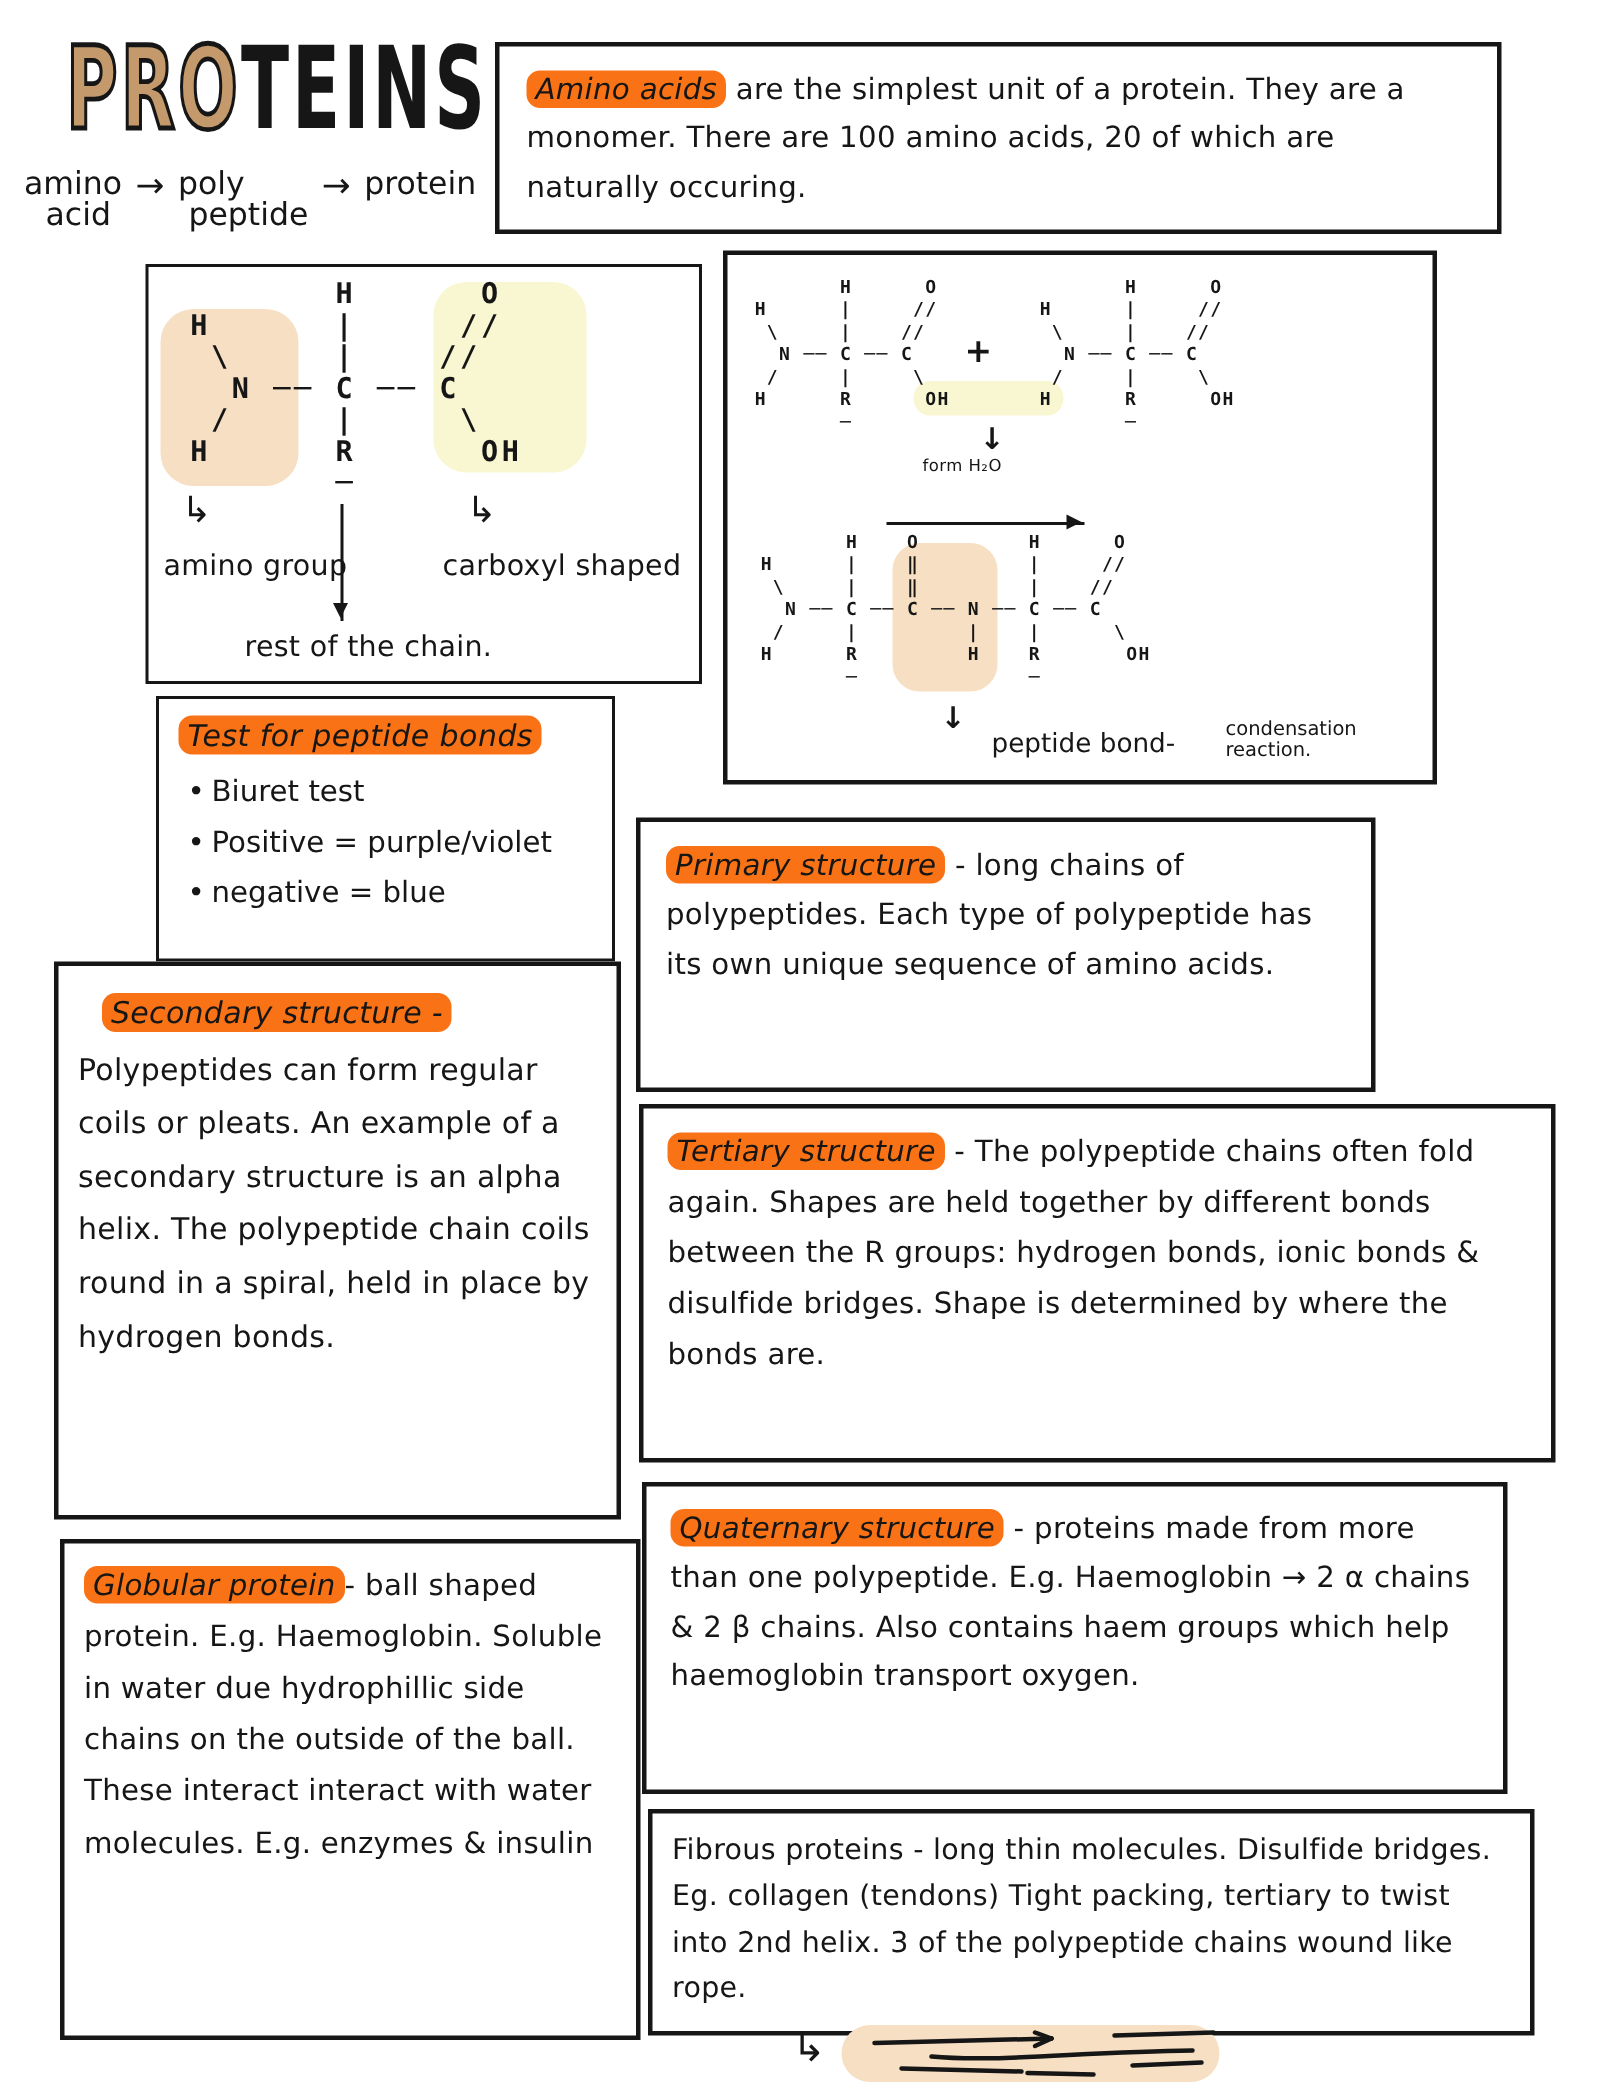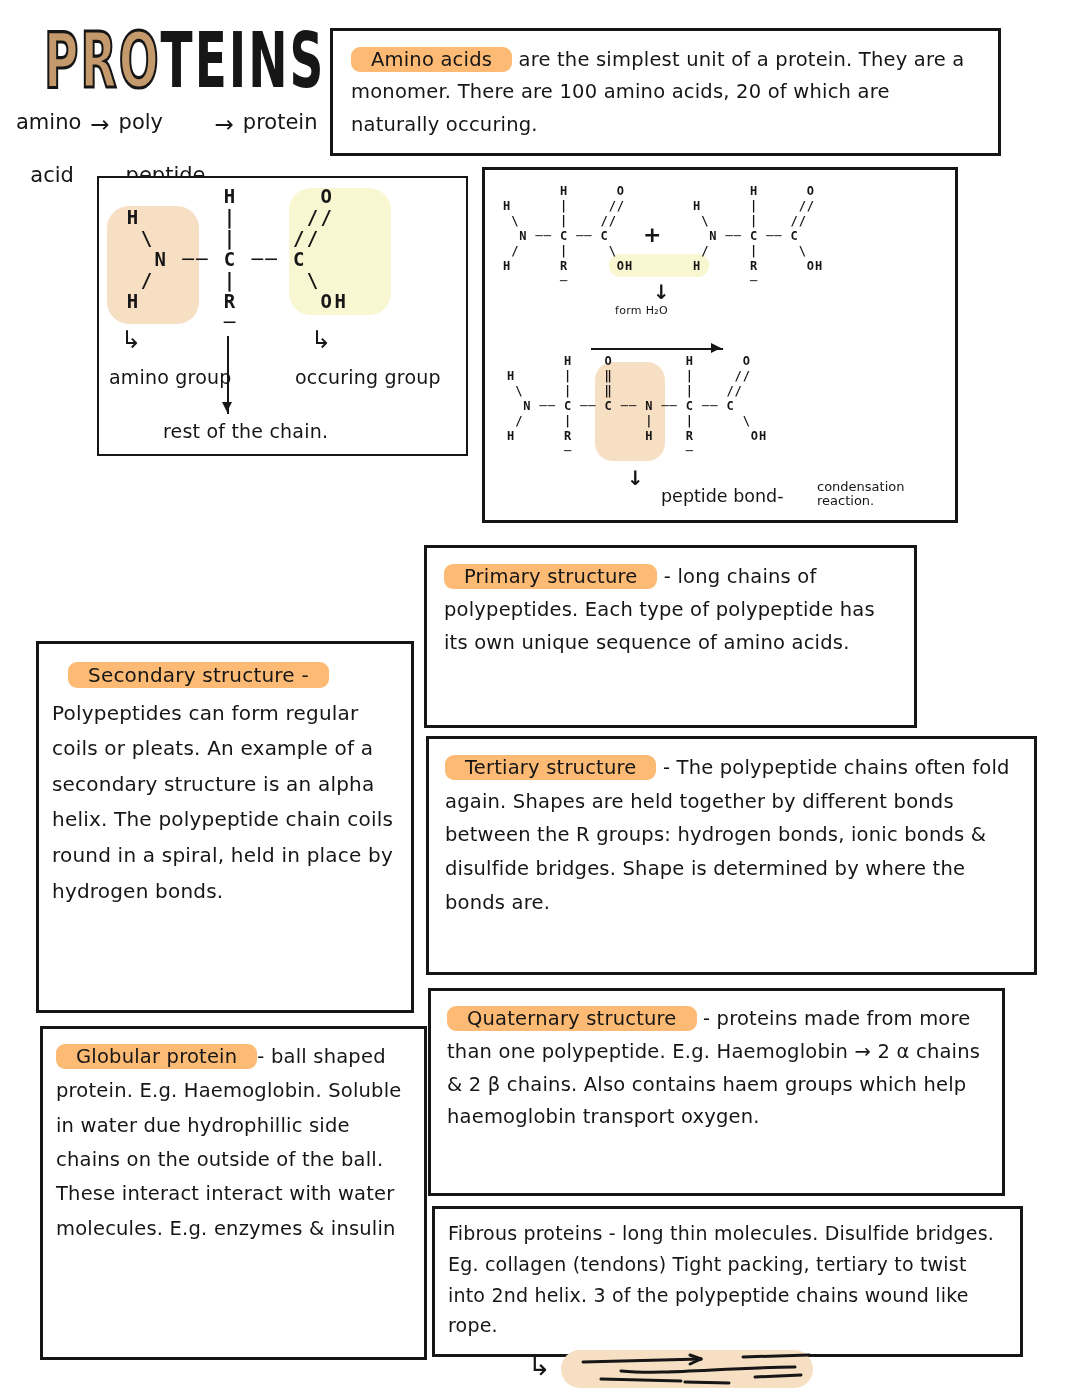--- a/index.html
+++ b/index.html
@@ -7,28 +7,28 @@
   body { font-family:"DejaVu Sans", sans-serif; color:#161616; }
   .page { position:relative; width:1080px; height:1394px; background:#ffffff; overflow:hidden; }
 
   
   .title { position:absolute; left:44px; top:16px; font-size:47px; font-weight:bold;
            letter-spacing:2px; transform:scaleY(1.62); transform-origin:left top; white-space:nowrap; }
   .title .tan { color:#c49a6c; -webkit-text-stroke:2px #161616; }
   .title .blk { color:#161616; }
 
   .flow { position:absolute; left:16px; top:112px; display:flex; gap:9px; font-size:21px; line-height:1.02; font-weight:500; }
-  .flow .stack { display:flex; flex-direction:column;gap:32px; }
+  .flow .stack { display:flex; flex-direction:column; }
   .flow .stack span:last-child { padding-left:7px;text-align:center; }
   .flow .arr { font-size:23px; margin-top:1px; }
 
   
   .box { position:absolute; border:3px solid #161616; background:#ffffff; }
   .txt { font-size:19.5px; line-height:1.66; letter-spacing:.2px; }
-  .hl  { background:#fdba74; border-radius:9px; padding:1px 20px; box-decoration-break:clone; -webkit-box-decoration-break:clone; }
+  .hl  { background:#f97316; border-radius:9px; padding:1px 6px; box-decoration-break:clone;font-style:italic; -webkit-box-decoration-break:clone; }
 
   .b-intro      { left:330px; top:28px;  width:671px; height:128px; padding:13px 18px; }
   .b-structure  { left:97px;  top:176px; width:371px; height:280px; border-width:2.5px; }
   .b-condense   { left:482px; top:167px; width:476px; height:356px; }
   .b-test       { left:104px; top:464px; width:306px; height:177px; border-width:2.5px; padding:11px 13px; }
   .b-primary    { left:424px; top:545px; width:493px; height:183px; padding:13px 17px; }
   .b-secondary  { left:36px;  top:641px; width:378px; height:372px; padding:14px 13px; }
   .b-tertiary   { left:426px; top:736px; width:611px; height:239px; padding:12px 16px; }
   .b-quaternary { left:428px; top:988px; width:577px; height:208px; padding:12px 16px; }
   .b-globular   { left:40px;  top:1026px; width:387px; height:334px; padding:11px 13px; }
@@ -118,21 +118,21 @@
     <pre class="mol">        H      O
  H      |     //
   \     |    //
    N ── C ── C
   /     |     \
  H      R      OH
         ─</pre>
     <span class="branch" style="left:22px; top:148px;">↳</span>
     <span class="branch" style="left:212px; top:148px;">↳</span>
     <span class="lbl" style="left:10px; top:188px;">amino group</span>
-    <span class="lbl" style="left:196px; top:188px;">occuring group</span>
+    <span class="lbl" style="left:196px; top:188px;">carboxyl shaped</span>
     <div class="v-arrow arrow-rest"></div>
     <span class="lbl" style="left:64px; top:242px;">rest of the chain.</span>
   </div>
 
   <div class="box b-condense">
     <div class="hl-rect yellow hl-oh-h"></div>
     <pre class="mol mol-a">        H      O
  H      |     //
   \     |    //
    N ── C ── C
@@ -156,20 +156,26 @@
   \     |    ‖         |    //
    N ── C ── C ── N ── C ── C
   /     |         |    |      \
  H      R         H    R       OH
         ─              ─</pre>
     <span class="dn dn2">↓</span>
     <span class="lbl-pepbond">peptide bond-</span>
     <span class="lbl-condrxn"><span>condensation</span><br><span>reaction.</span></span>
   </div>
 
+  <div class="box b-test">
+    <span class="t-title hl">Test for peptide bonds</span>
+    <div class="bullet-row"><span class="dot">•</span><span>Biuret test</span></div>
+    <div class="bullet-row"><span class="dot">•</span><span>Positive = purple/violet</span></div>
+    <div class="bullet-row"><span class="dot">•</span><span>negative = blue</span></div>
+  </div>
 
   <div class="box b-primary">
     <p class="txt"><span class="hl">Primary structure</span><span> - long chains of polypeptides. Each type of polypeptide has its own unique sequence of amino acids.</span></p>
   </div>
 
   <div class="box b-secondary">
     <p class="txt"><span class="head"><span class="hl">Secondary structure -</span></span><span>Polypeptides can form regular coils or pleats. An example of a secondary structure is an alpha helix. The polypeptide chain coils round in a spiral, held in place by hydrogen bonds.</span></p>
   </div>
 
   <div class="box b-tertiary">

